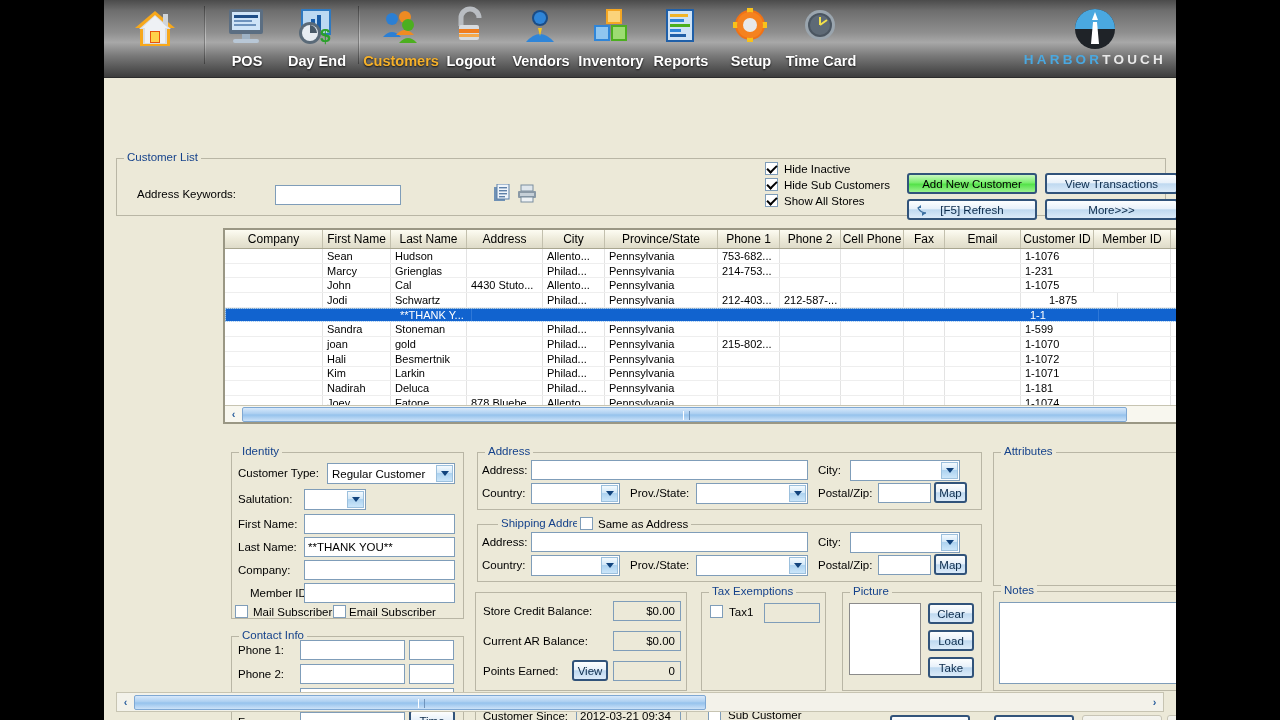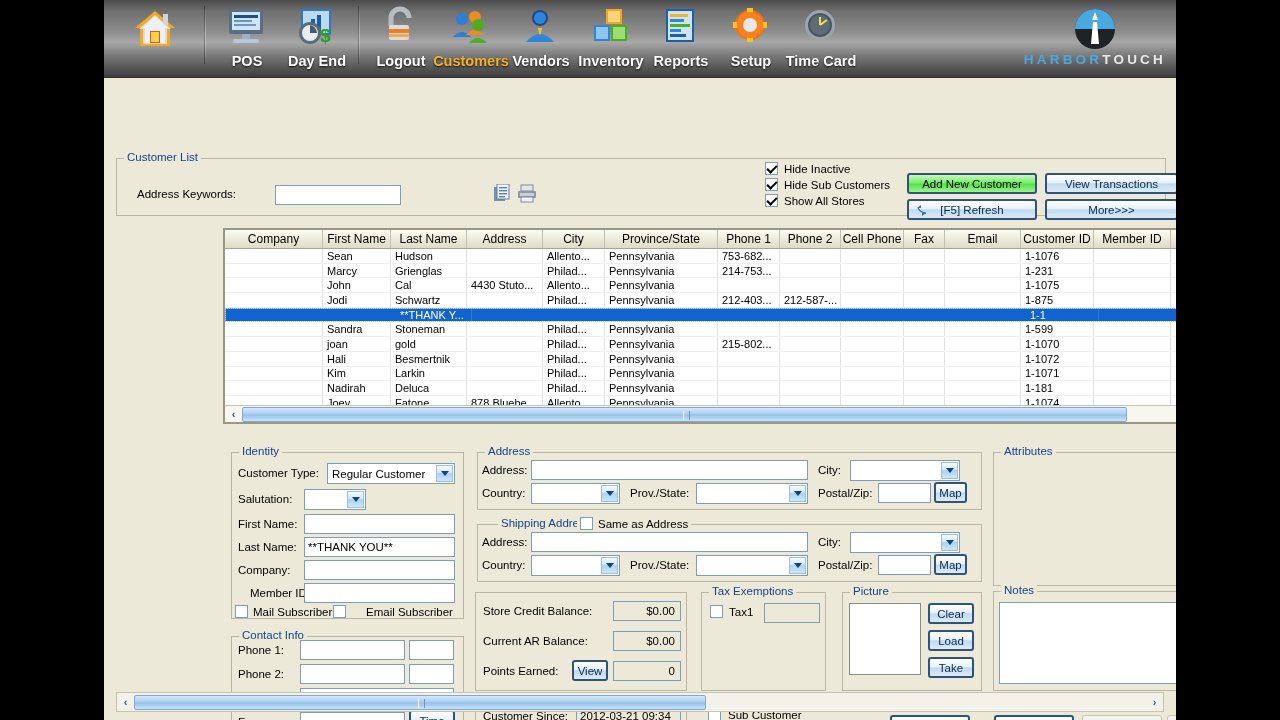--- a/index.html
+++ b/index.html
@@ -288,44 +288,44 @@
             <circle cx="16" cy="27" r="8" fill="#e8edf2"></circle>
             <path d="M16 27 L16 19 A8 8 0 0 1 23 27 Z" fill="#4a5a68"></path>
             <text x="26" y="36" font-size="19" font-weight="bold" fill="#2aa02a" font-family="'Liberation Sans',sans-serif">$</text>
           </svg>
         </div>
         <div class="tb-label">Day End</div>
       </div>
 
       <div class="tb-sep"></div>
 
-      <div class="tb-item">
-        <div class="tb-ic">
-          <svg width="44" height="40" viewBox="0 0 44 40">
-            <path d="M13 20 L13 12 A9 9 0 0 1 31 12" fill="none" stroke="#b9bdc2" stroke-width="5"></path>
-            <rect x="11" y="19" width="20" height="15" rx="2" fill="#d8dce0"></rect>
-            <rect x="11" y="23" width="20" height="4" fill="#f07d1e"></rect>
-            <rect x="11" y="28" width="20" height="3" fill="#f5a84a"></rect>
-          </svg>
-        </div>
-        <div class="tb-label">Logout</div>
-      </div>
-
       <div class="tb-item active">
         <div class="tb-ic">
           <svg width="44" height="40" viewBox="0 0 44 40">
             <circle cx="14" cy="13" r="6" fill="#2b7fd4"></circle>
             <path d="M5 31 q9 -10 18 0 z" fill="#2b7fd4"></path>
             <circle cx="27" cy="11" r="6" fill="#ef8b22"></circle>
             <path d="M18 29 q9 -10 18 0 z" fill="#ef8b22"></path>
             <circle cx="30" cy="19" r="6" fill="#4caf1f"></circle>
             <path d="M21 37 q9 -10 18 0 z" fill="#4caf1f"></path>
           </svg>
         </div>
         <div class="tb-label">Customers</div>
+      </div>
+
+      <div class="tb-item">
+        <div class="tb-ic">
+          <svg width="44" height="40" viewBox="0 0 44 40">
+            <path d="M13 20 L13 12 A9 9 0 0 1 31 12" fill="none" stroke="#b9bdc2" stroke-width="5"></path>
+            <rect x="11" y="19" width="20" height="15" rx="2" fill="#d8dce0"></rect>
+            <rect x="11" y="23" width="20" height="4" fill="#f07d1e"></rect>
+            <rect x="11" y="28" width="20" height="3" fill="#f5a84a"></rect>
+          </svg>
+        </div>
+        <div class="tb-label">Logout</div>
       </div>
 
       <div class="tb-item">
         <div class="tb-ic">
           <svg width="44" height="40" viewBox="0 0 44 40">
             <circle cx="22" cy="12" r="8" fill="#1a4c86"></circle>
             <circle cx="22" cy="12" r="6" fill="#2f85d8"></circle>
             <path d="M8 36 q14 -16 28 0 z" fill="#2f85d8"></path>
             <path d="M20 22 l2 8 l2 -8 z" fill="#f3c623"></path>
           </svg>
@@ -537,21 +537,21 @@
               <div class="gc" style="width: 68px;">Jodi</div>
               <div class="gc" style="width: 76px;">Schwartz</div>
               <div class="gc" style="width: 76px;"></div>
               <div class="gc" style="width: 62px;">Philad...</div>
               <div class="gc" style="width: 113px;">Pennsylvania</div>
               <div class="gc" style="width: 62px;">212-403...</div>
               <div class="gc" style="width: 61px;">212-587-...</div>
               <div class="gc" style="width: 63px;"></div>
               <div class="gc" style="width: 41px;"></div>
               <div class="gc" style="width: 76px;"></div>
-              <div class="gc" style="width: 73px;">1-875</div>
+              <div class="gc" style="width: 73px; margin-left: 24px;">1-875</div>
               <div class="gc" style="width: 77px;"></div>
               <div class="gc" style="width: 70px;"></div>
             </div>
             <div class="grow sel">
               <div class="gc" style="width: 98px;"></div>
               <div class="gc" style="width: 68px;"></div>
               <div class="gc" style="width: 76px; text-align: center;">**THANK Y...</div>
               <div class="gc" style="width: 76px;"></div>
               <div class="gc" style="width: 62px;"></div>
               <div class="gc" style="width: 113px;"></div>
@@ -696,21 +696,21 @@
       <input class="inp" style="position: absolute; left: 72px; top: 107px; width: 151px;" value="">
 
       <div class="lbl" style="position:absolute;left:18px;top:134px;">Member ID:</div>
       <input class="inp" style="position: absolute; left: 72px; top: 130px; width: 151px;" value="">
     </div>
 
     <label style="position:absolute;left:131px;top:527px;display:flex;align-items:center;gap:5px;">
       <span class="cb"></span>
       <span class="lbl">Mail Subscriber</span>
     </label>
-    <label style="position:absolute;left:229px;top:527px;display:flex;align-items:center;gap:20px;">
+    <label style="position:absolute;left:229px;top:527px;display:flex;align-items:center;gap:3px;">
       <span class="cb"></span>
       <span class="lbl">Email Subscriber</span>
     </label>
 
     <div class="group" style="left:127px;top:558px;width:233px;height:120px;">
       <div class="grp-title">Contact Info</div>
 
       <div class="lbl" style="position:absolute;left:6px;top:7px;">Phone 1:</div>
       <input class="inp" style="position: absolute; left: 68px; top: 3px; width: 105px;" value="">
       <input class="inp" style="position: absolute; left: 177px; top: 3px; width: 45px;" value="">

